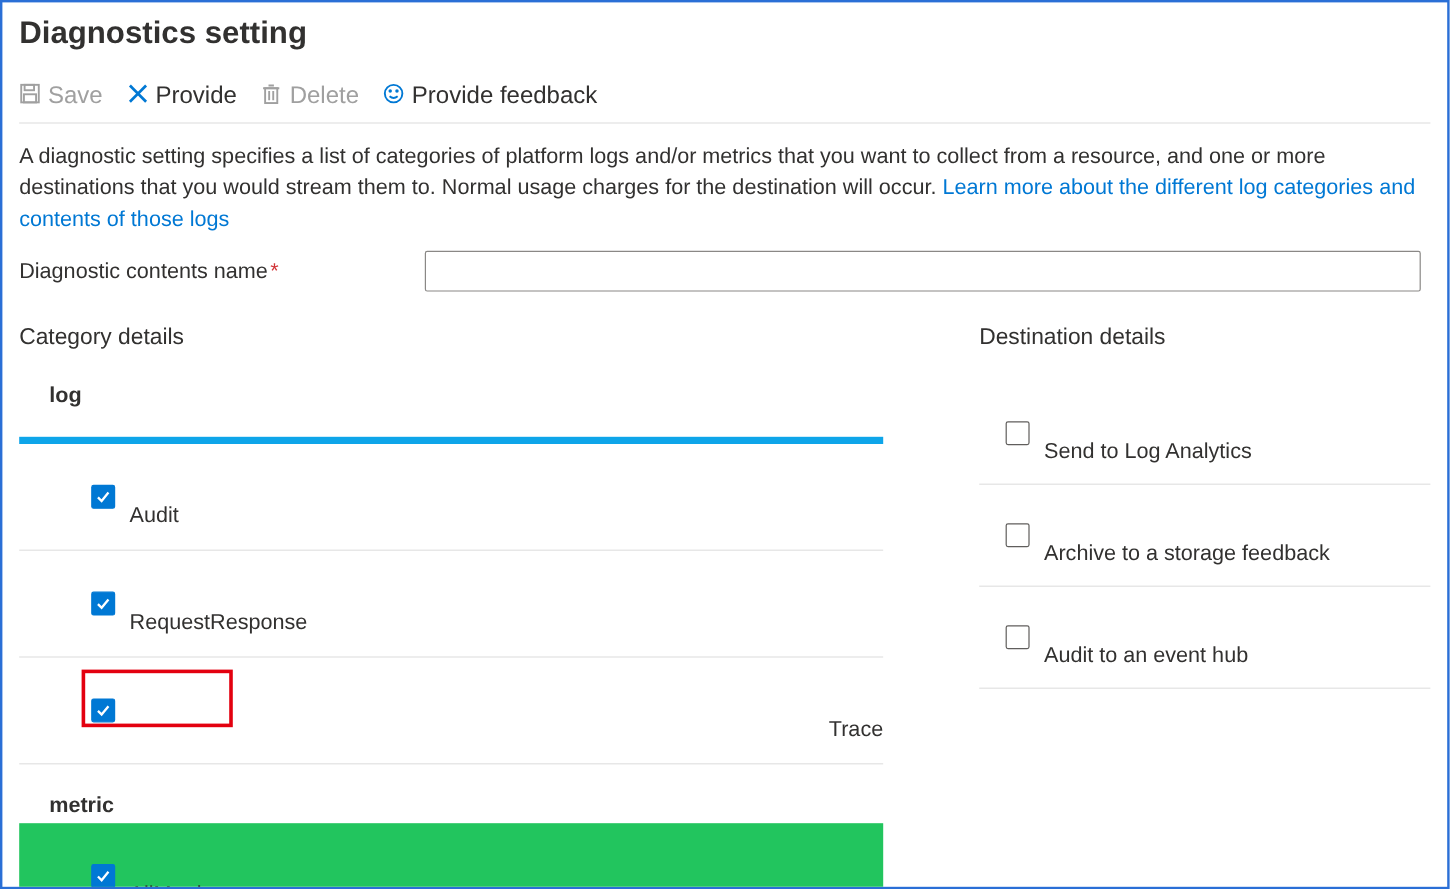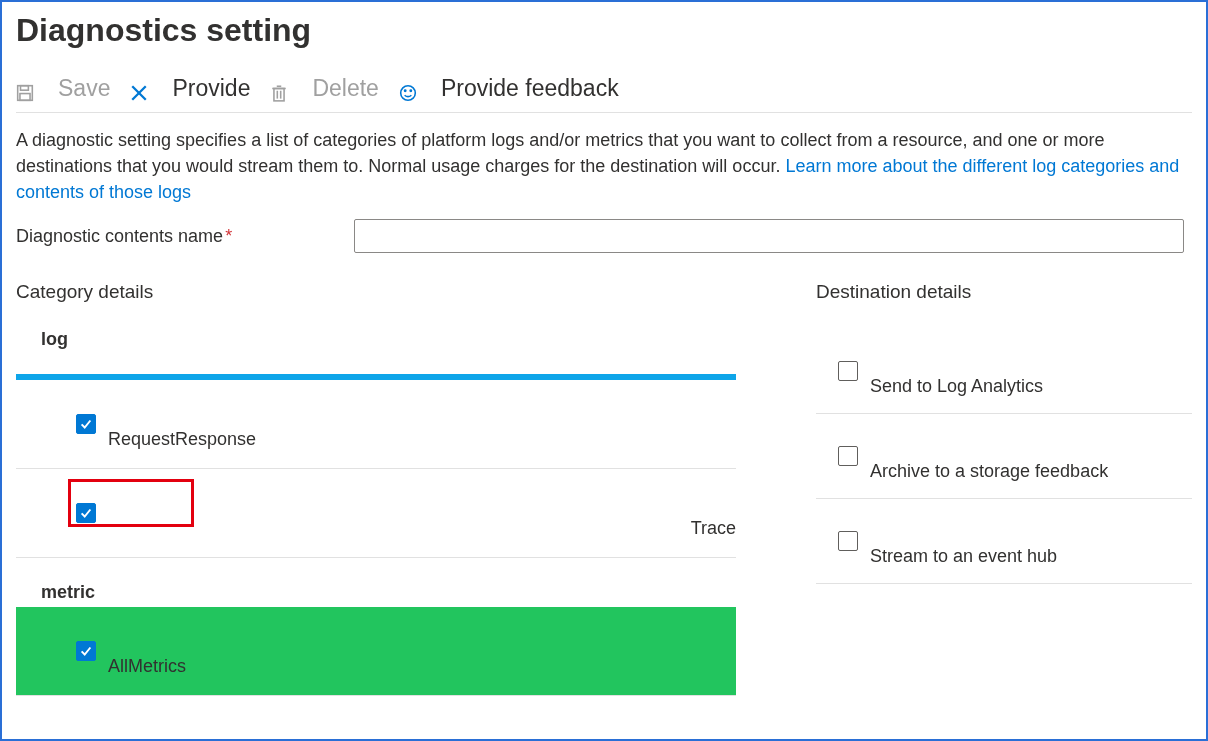--- a/index.html
+++ b/index.html
@@ -8,37 +8,37 @@
       font-size: 15px;
       color: #323130;
       background: #fff;
       border: 2px solid #2a6fd6;
       width: 1208px;
       height: 741px;
       padding: 10px 14px;
       overflow: hidden;
     }
     h1.title {
-      font-size: 32px;
+      font-size: 26px;
       font-weight: 600;
       margin-bottom: 26px;
     }
     .toolbar {
       display: flex;
       align-items: center;
       gap: 20px;
       padding-bottom: 10px;
       border-bottom: 1px solid #e1e1e1;
       margin-bottom: 14px;
     }
     .toolbar-item {
       display: flex;
-      align-items: flex-end;
-      gap: 24px;
-      font-size: 23px;
+      align-items: flex-start;
+      gap: 6px;
+      font-size: 20px;
       cursor: pointer;
     }
     .toolbar-item.disabled { color: #a0a0a0; cursor: default; }
     .icon { display: inline-flex; width: 18px; height: 18px; }
     .description {
       font-size: 18px;
       line-height: 1.45;
       margin-bottom: 14px;
     }
     .description a.link { color: #0078d4; text-decoration: none; cursor: pointer; }
@@ -194,20 +194,28 @@
     <div class="col-heading">Category details</div>
 
     <div class="group-label">log</div>
     <div id="log-rows">
         <div class="check-row">
           <span class="cbox checked">
             <svg viewBox="0 0 16 16" width="14" height="14">
               <path d="M3 8.5 L6.5 12 L13 4" fill="none" stroke="#fff" stroke-width="2.2"></path>
             </svg>
           </span>
+          <span class="row-label">Audit</span>
+        </div>
+        <div class="check-row">
+          <span class="cbox checked">
+            <svg viewBox="0 0 16 16" width="14" height="14">
+              <path d="M3 8.5 L6.5 12 L13 4" fill="none" stroke="#fff" stroke-width="2.2"></path>
+            </svg>
+          </span>
           <span class="row-label">RequestResponse</span>
         </div>
         <div class="check-row highlight">
           <span class="cbox checked">
             <svg viewBox="0 0 16 16" width="14" height="14">
               <path d="M3 8.5 L6.5 12 L13 4" fill="none" stroke="#fff" stroke-width="2.2"></path>
             </svg>
           </span>
           <span class="row-label">Trace</span>
         </div>
@@ -234,17 +242,17 @@
         <div class="dest-row">
           <span class="cbox "></span>
           <span class="row-label">Send to Log Analytics</span>
         </div>
         <div class="dest-row">
           <span class="cbox "></span>
           <span class="row-label">Archive to a storage feedback</span>
         </div>
         <div class="dest-row">
           <span class="cbox "></span>
-          <span class="row-label">Stream to an event hub</span>
+          <span class="row-label">Audit to an event hub</span>
         </div>
       </div>
   </div>
 </div>
 
 </body></html>

